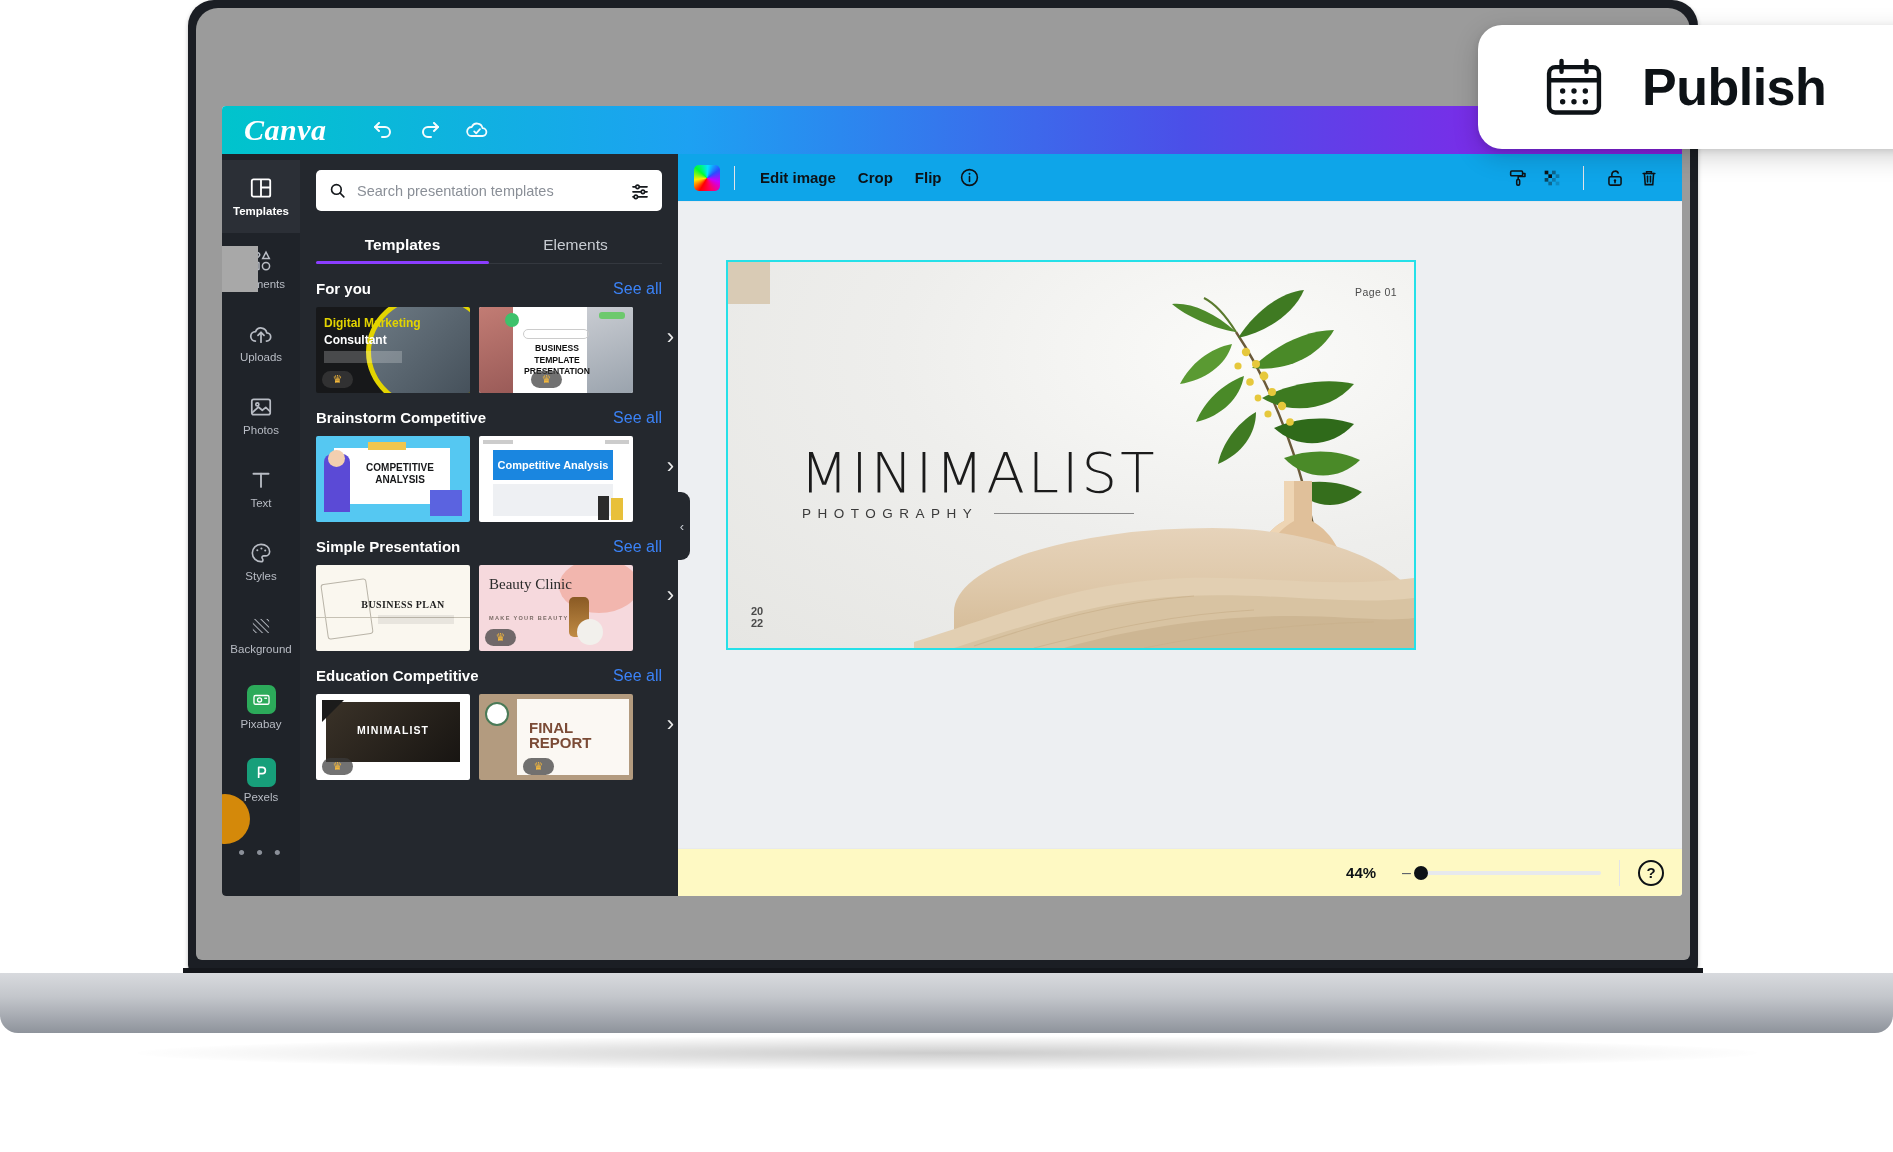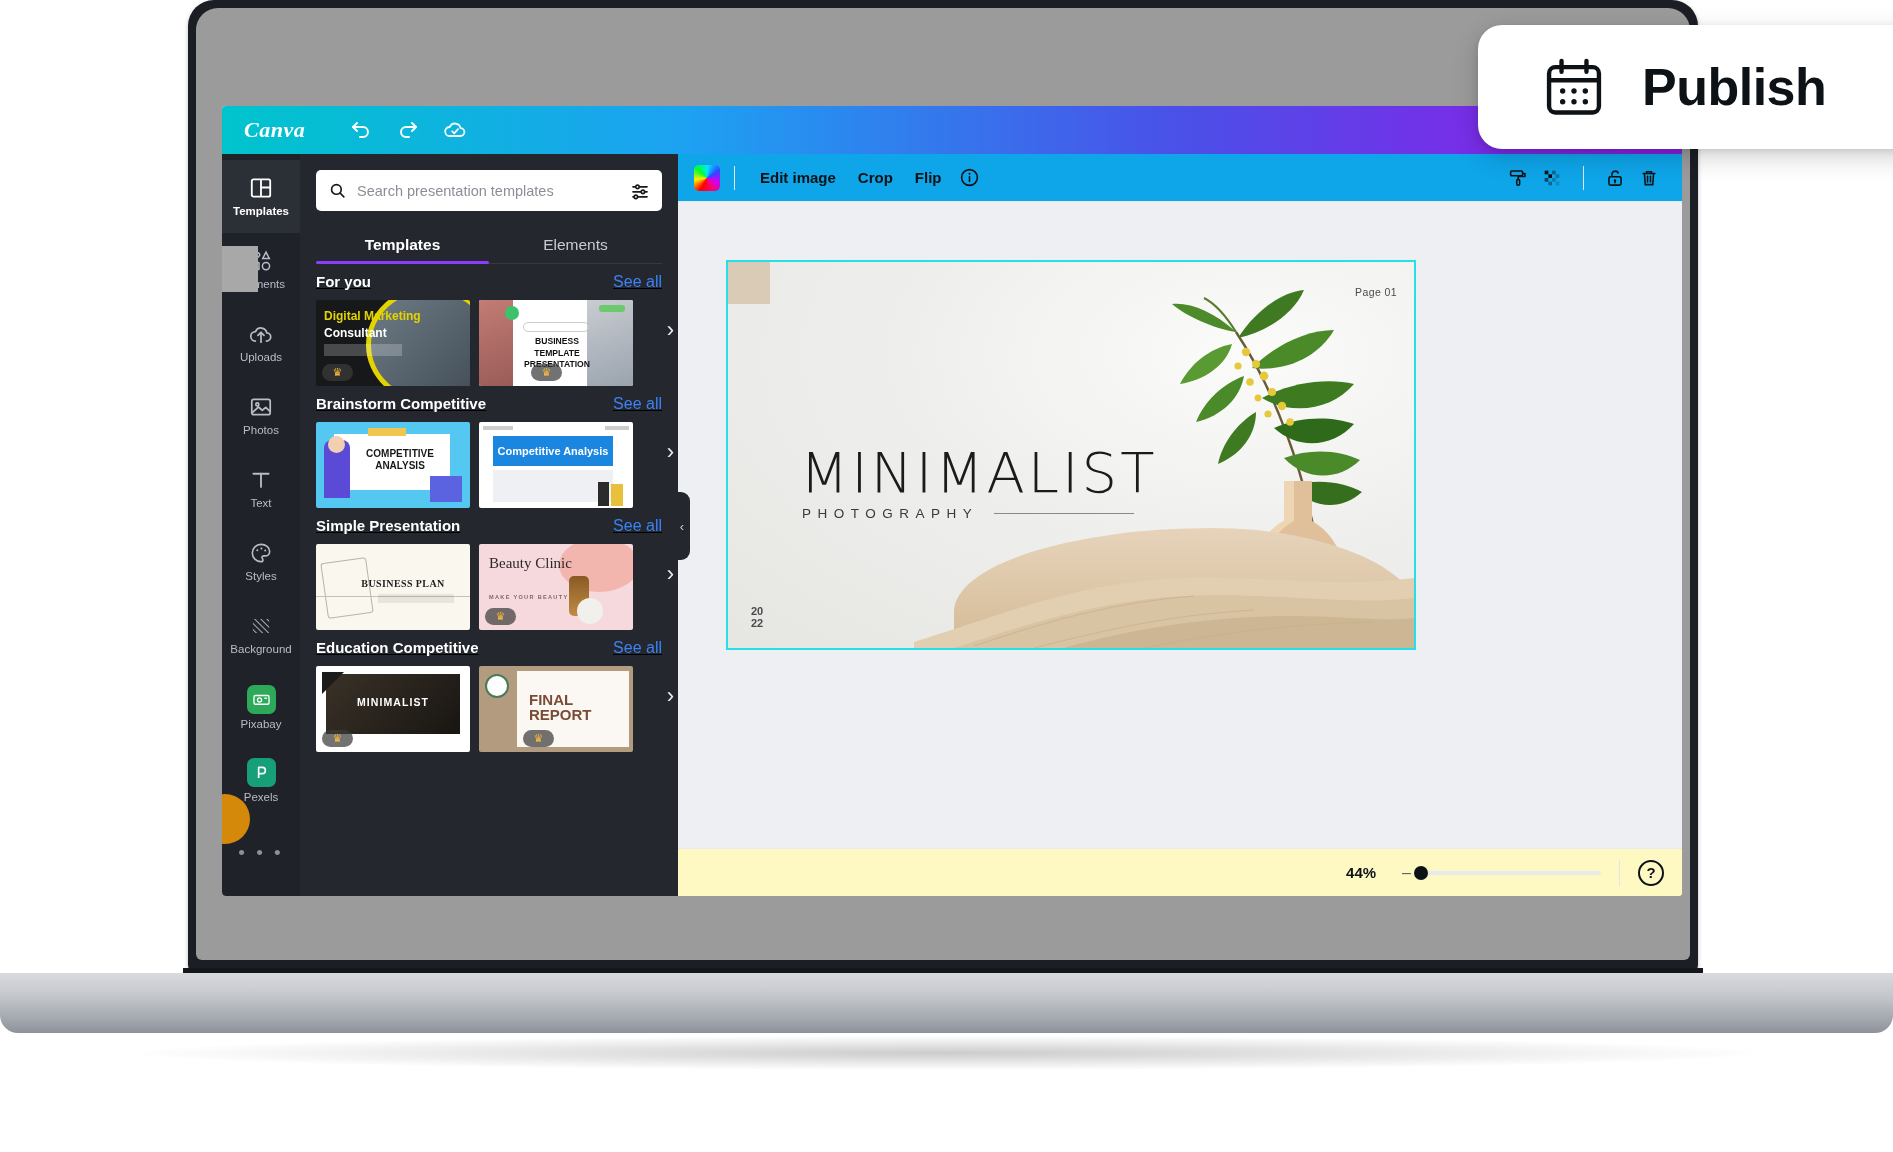--- a/index.html
+++ b/index.html
@@ -55,21 +55,21 @@
     overflow: hidden;
   }
 
   
   .topbar {
     position: relative; height: 48px;
     background: linear-gradient(90deg,#00c4cc 0%, #1da1f2 32%, #4b4fe8 66%, #7d2ae8 88%, #8b1fe0 100%);
     display: flex; align-items: center;
   }
   .canva-logo {
-    margin-left: 22px; color: #fff; font-size: 22px;
+    margin-left: 22px; color: #fff; font-size: 30px;
     font-family: "Liberation Serif", serif; font-style: italic; font-weight: 700;
     letter-spacing: .5px;
     text-align: center;
   }
   .topbar-icons { display: flex; align-items: center; gap: 23px; margin-left: 44px; }
   .tb-ic { width: 24px; height: 24px; opacity: .96; }
   .topbar-title {
     position: absolute; right: 18px; top: 50%; transform: translateY(-50%);
     color: #f1e7fb; font-size: 16px; white-space: nowrap;
   }
@@ -124,21 +124,21 @@
     flex: 1; text-align: center; padding: 9px 0 9px;
     color: #c8ccd2; font-size: 15.5px; cursor: pointer;
     position: relative;
   }
   .ptab.active { color: #fff; font-weight: 700; }
   .ptab.active::after {
     content: ""; position: absolute; left: 0; right: 0; bottom: -1px;
     height: 3px; background: #8b3dff; border-radius: 2px;
   }
 
-  .sec { margin: 9px 16px 0 16px; position: relative; text-decoration: underline; }
+  .sec { margin: 16px 16px 0 16px; position: relative; }
   .sec-head { display: flex; align-items: baseline; justify-content: space-between; margin-bottom: 9px; }
   .sec-title { color: #fff; font-size: 15px; font-weight: 700; }
   .sec-all { color: #3b82f6; font-size: 16px; cursor: pointer; }
   .thumbs { display: flex; gap: 9px; }
   .thumb {
     width: 154px; height: 86px; border-radius: 2px;
     overflow: hidden; position: relative; flex: 0 0 154px;
     background: #eee;
   }
   .chev {

